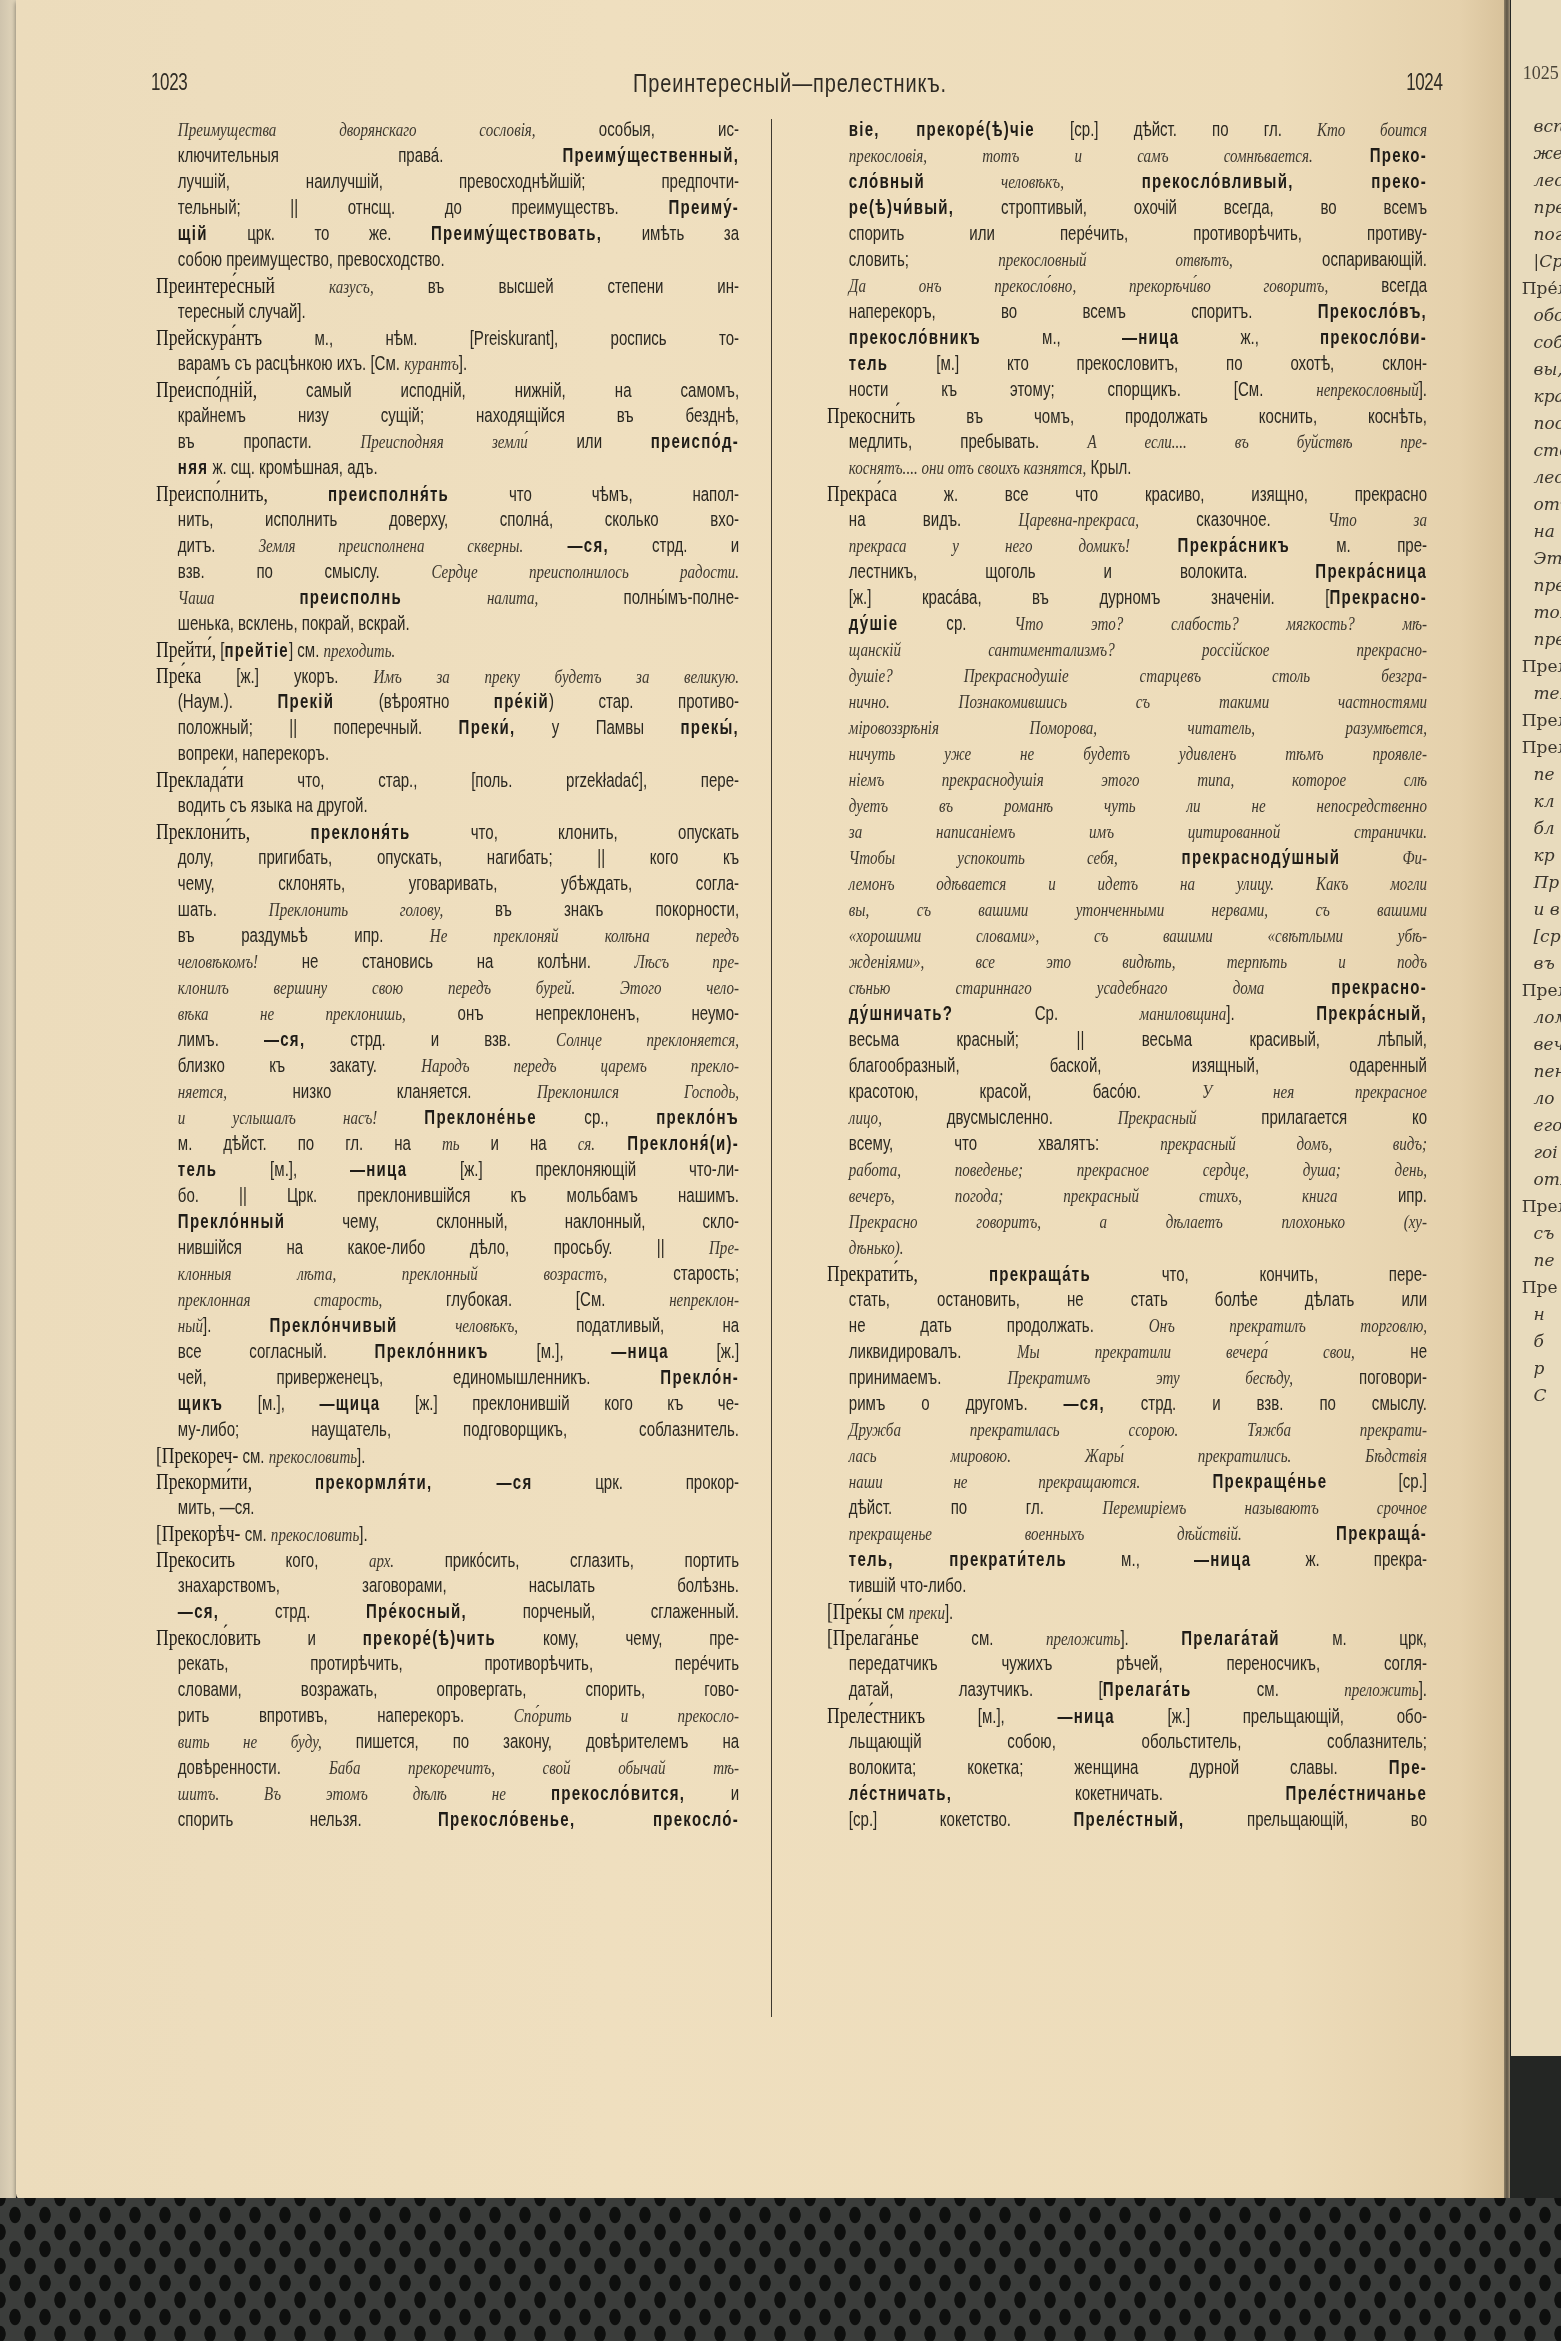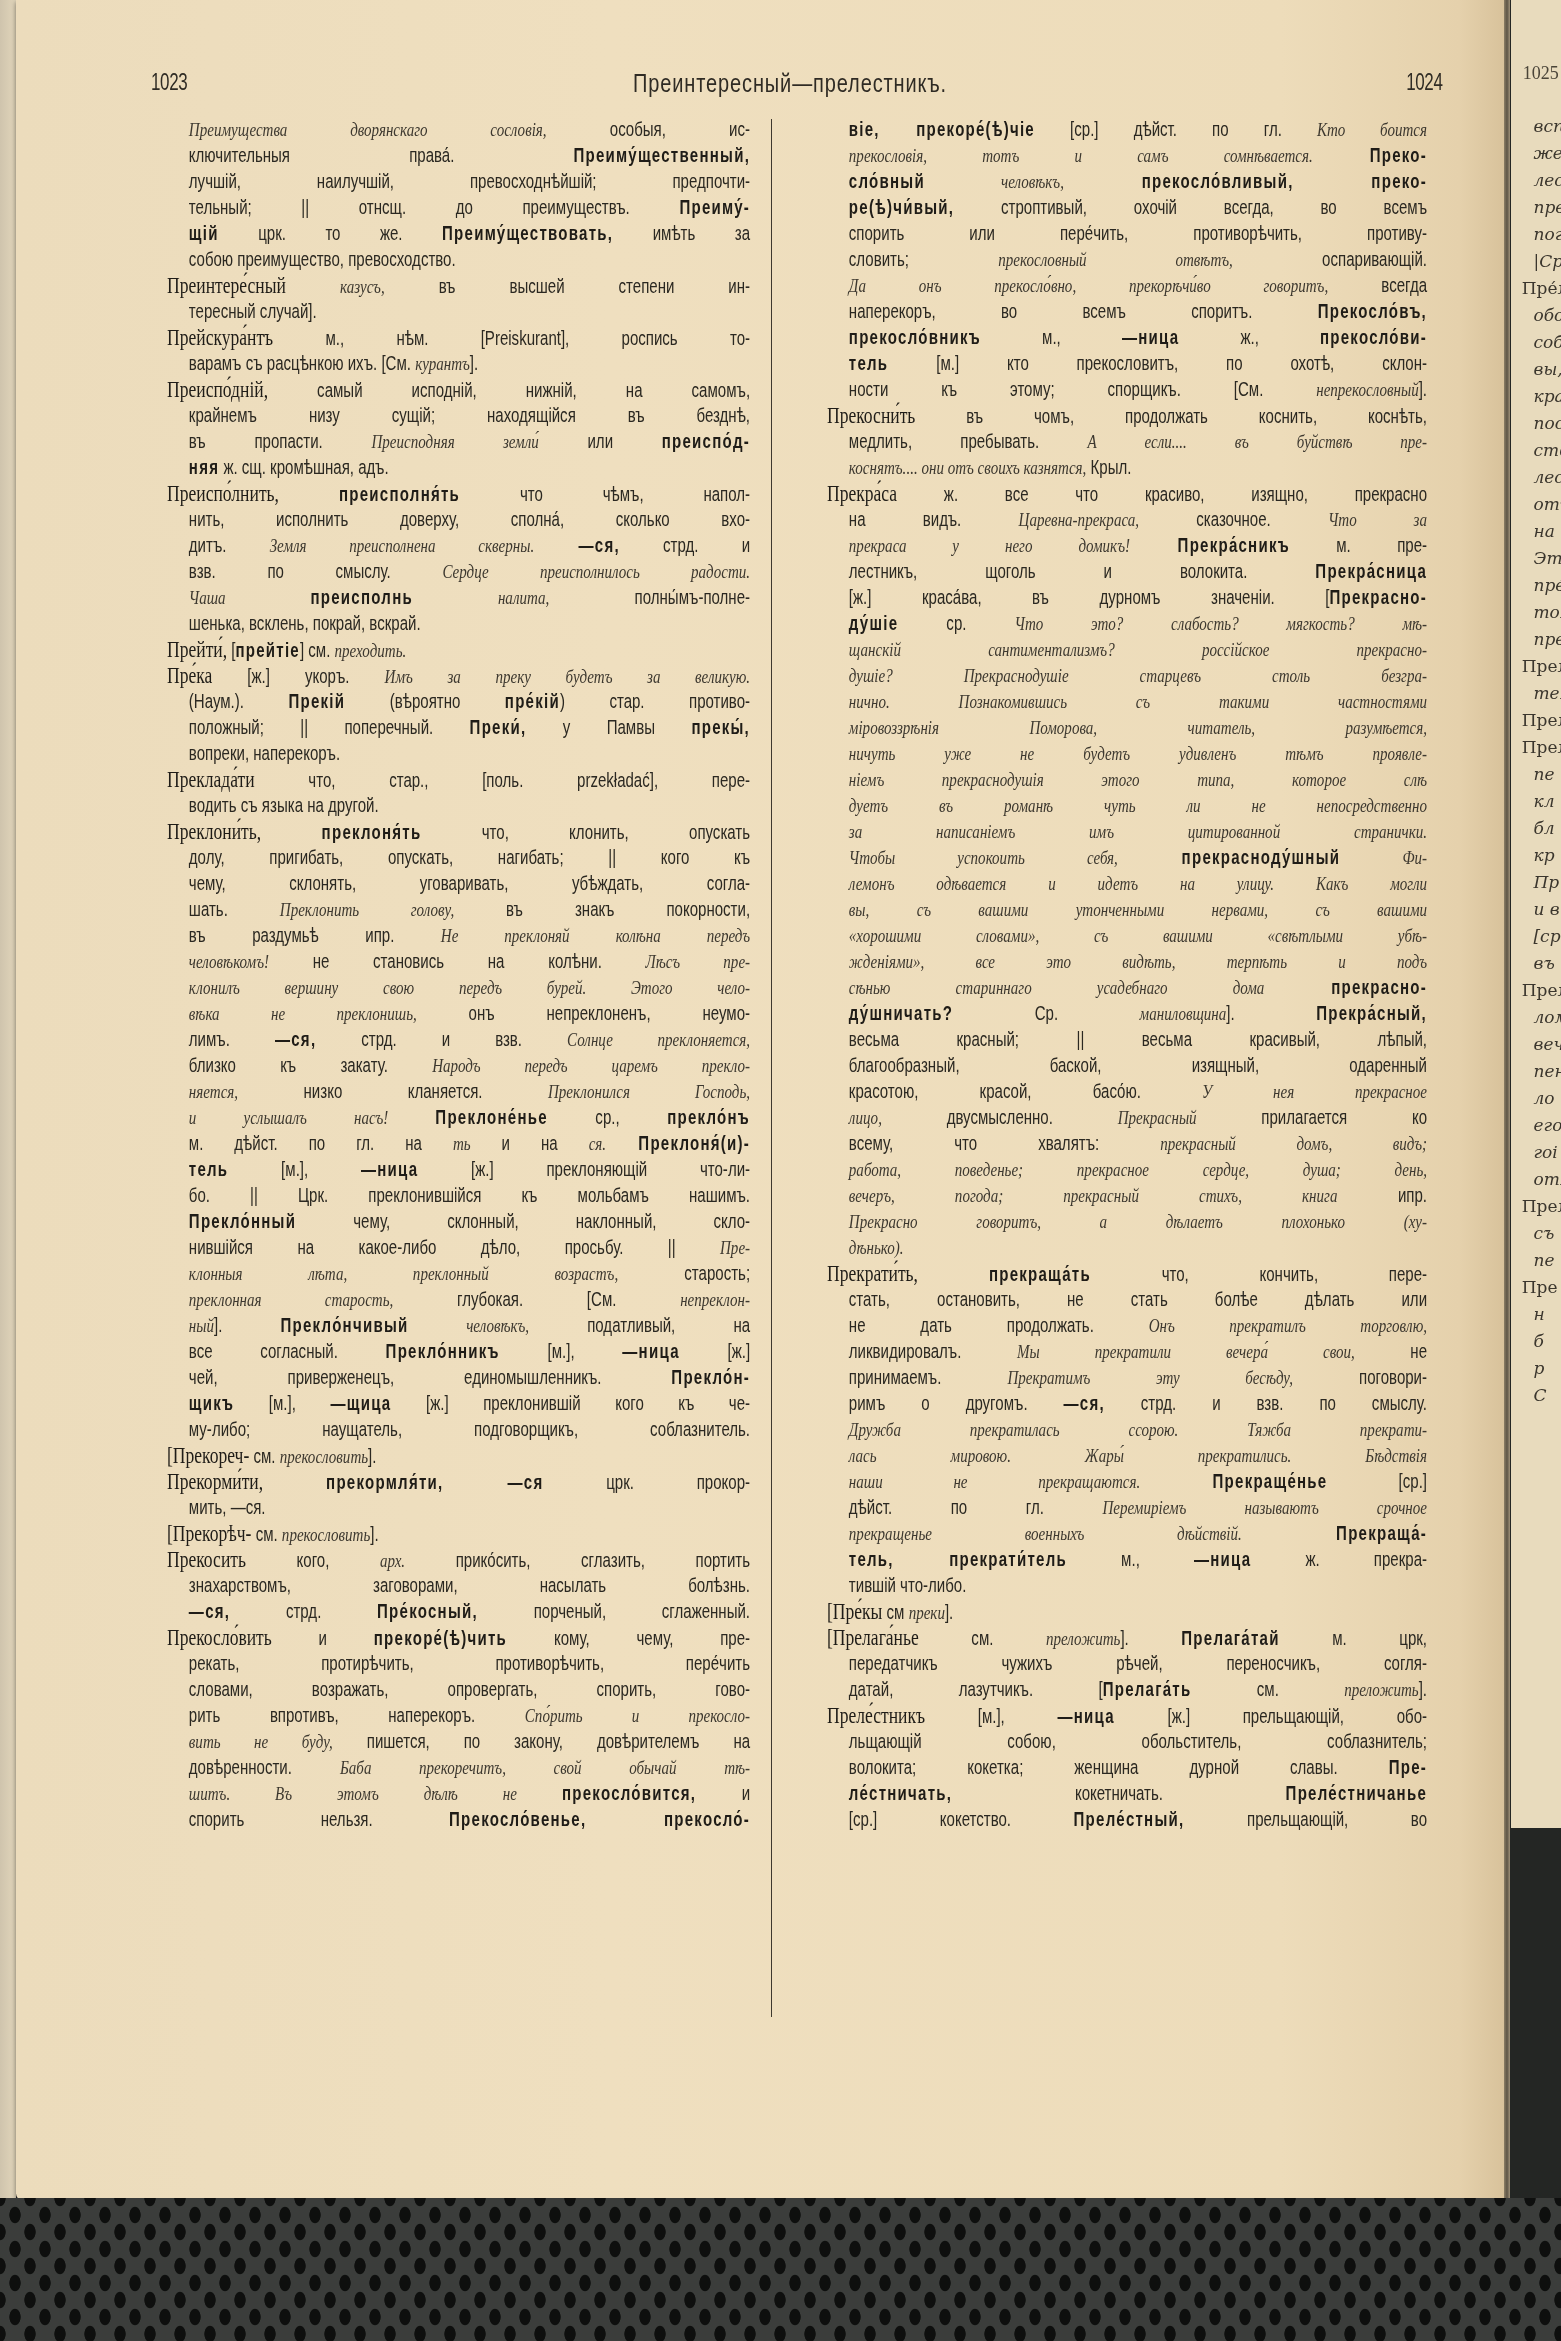--- a/index.html
+++ b/index.html
@@ -19,21 +19,21 @@
   }
   .page-edge-left {
     position: absolute; left: 0; top: 0; width: 16px; height: 2342px;
     background: linear-gradient(90deg, #cfc4ad, #e2d6bb);
   }
   .gutter {
     position: absolute; left: 1504px; top: 0; width: 6.4px; height: 2342px;
     background: linear-gradient(90deg, #8c7f66, #5e5546, #a09279);
   }
   .next-page {
-    position: absolute; left: 1511px; top: 0; width: 50px; height: 1828px;
+    position: absolute; left: 1511px; top: 0; width: 50px; height: 2056px;
     background: #e8dbbd; overflow: hidden;
   }
   .next-page .np-num {
     position: absolute; left: 11.8px; top: 63px; font-size: 18px; color: #4a4438;
     font-family: "Liberation Serif", serif;
   }
   .next-page .np-lines {
     position: absolute; left: 10.7px; top: 113px; width: 107px;
     font-size: 17px; line-height: 27px; color: #3b362d;
     font-family: "DejaVu Serif", serif; white-space: nowrap;
@@ -65,21 +65,21 @@
     transform: scaleX(0.8);
   }
 
   
   .column {
     position: absolute; top: 117px; width: 584px;
     color: #2b2821;
     font-family: "Liberation Sans", sans-serif;
     font-size: 19.3px; line-height: 26px;
   }
-  .column.left { left: 167px; }
+  .column.left { left: 156px; }
   .column.right { left: 827px; width: 601px; }
   .col-rule {
     position: absolute; left: 771px; top: 119px; width: 1.1px; height: 1898px;
     background: #3e392f;
   }
   .line {
     white-space: nowrap; overflow: visible; height: 26px;
     transform: scaleX(0.78); transform-origin: left center;
     width: 128%;
     text-align: justify; text-align-last: justify;

